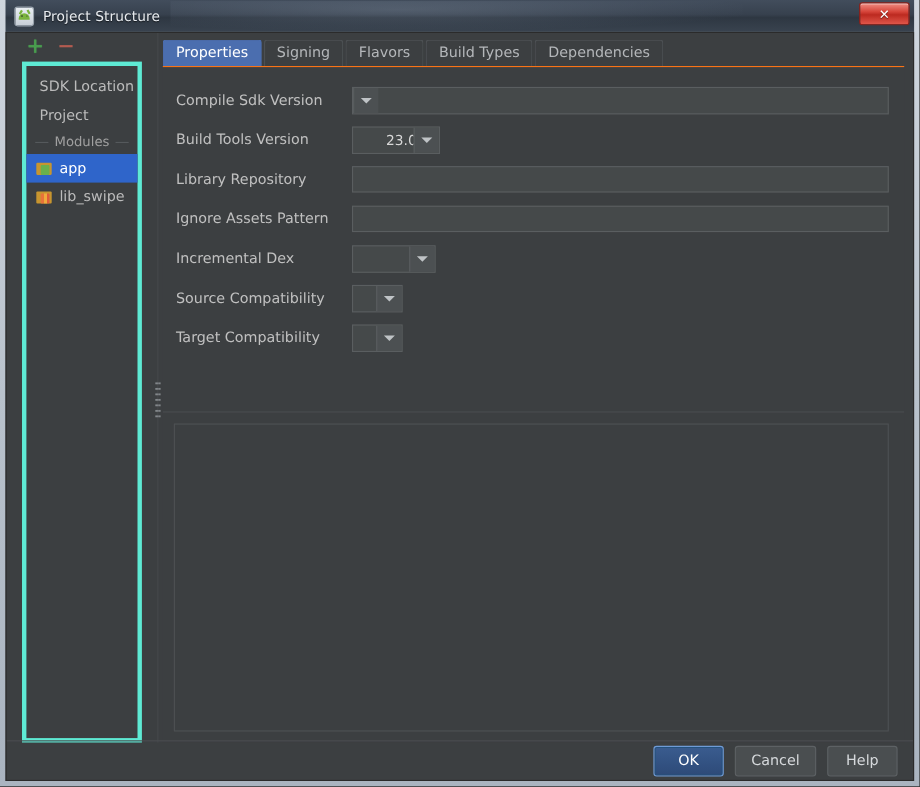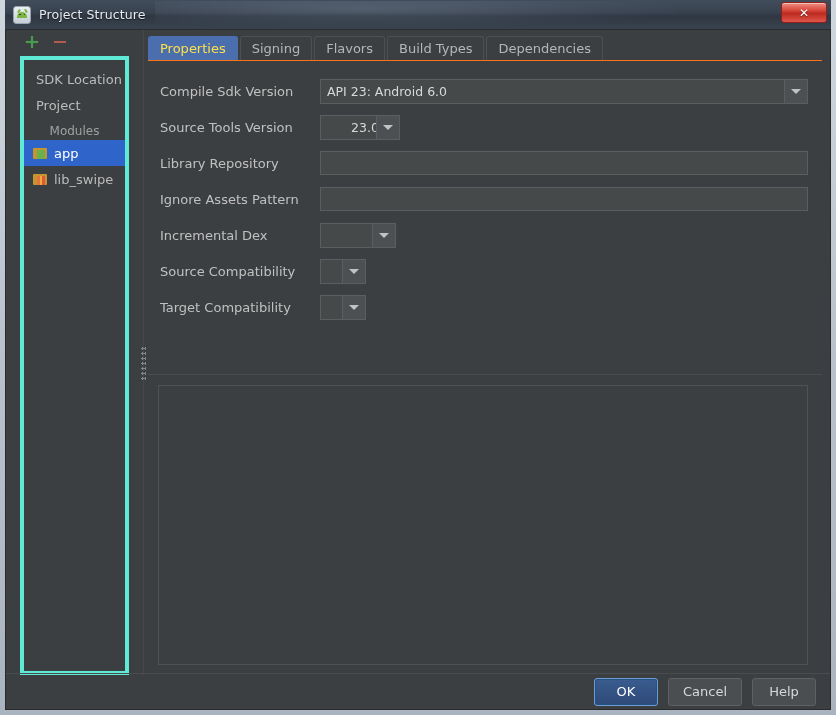--- a/index.html
+++ b/index.html
@@ -194,21 +194,20 @@
   .list-row.indent { padding-left: 9px; align-items: center; }
 
   .group-header {
     height: 22px;
     display: flex;
     align-items: center;
     gap: 6px;
     padding: 0 8px;
     color: #a0a0a0;
     font-size: 12px;
-    flex-direction: column;
   }
   .group-header .line {
     flex: 1 1 auto;
     height: 1px;
     background: #55595c;
   }
   .group-header .lbl { flex: 0 0 auto; }
 
   .mod-icon {
     width: 15px;
@@ -291,21 +290,21 @@
     color: #b4b7ba;
     background: #3c3f41;
     border: 1px solid #4c5053;
     border-bottom: none;
     border-radius: 3px 3px 0 0;
     cursor: pointer;
     box-sizing: border-box;
   }
   .tab.active {
     background: #4b6eaf;
-    color: #fde047;
+    color: #ffffff;
     border-color: #4b6eaf;
   }
 
   .panel {
     position: absolute;
     left: 0;
     top: 30px;
     right: 0;
     bottom: 0;
     background: #3c3f41;
@@ -517,30 +516,29 @@
         </div>
       </div>
 
       <div class="panel">
         <div class="form">
 
           <div class="frow">
             <div class="flabel">Compile Sdk Version</div>
             <div class="fctl">
               <div class="combo full">
-                <div class="val">API 23: Android 6.0</div>
                 <div class="arrow">
                     <i></i>
                   </div>
               </div>
             </div>
           </div>
 
           <div class="frow">
-            <div class="flabel">Source Tools Version</div>
+            <div class="flabel">Build Tools Version</div>
             <div class="fctl">
               <div class="combo w-build">
                 <div class="val">23.0.1</div>
                 <div class="arrow">
                     <i></i>
                   </div>
               </div>
             </div>
           </div>
 

